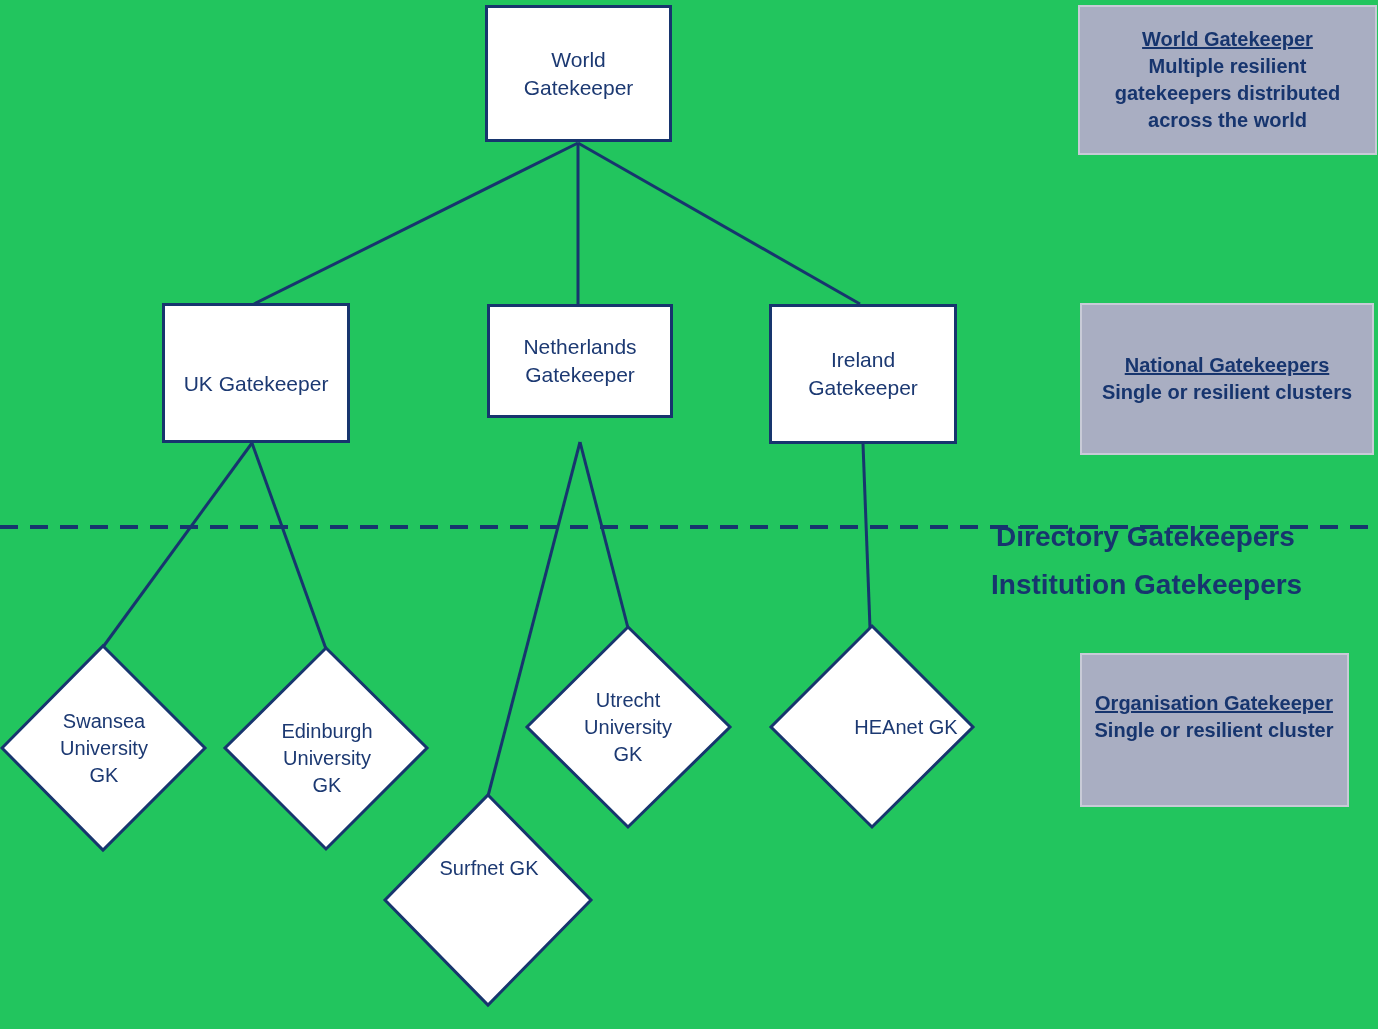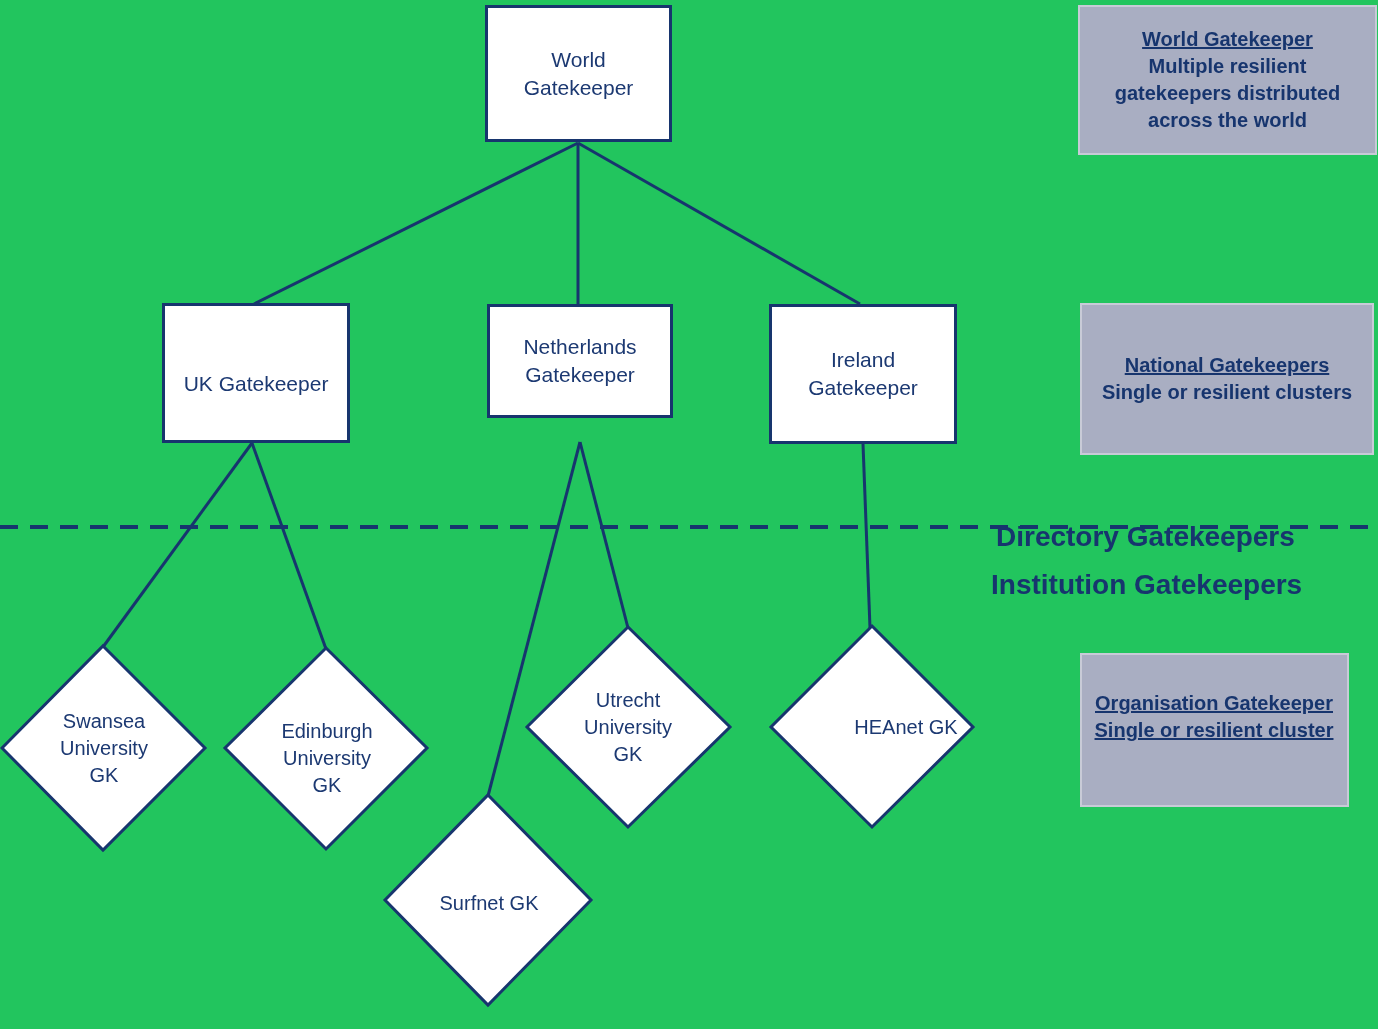--- a/index.html
+++ b/index.html
@@ -67,34 +67,34 @@
   </div>
 
   <div class="node-box" style="left:769px;top:304px;width:188px;height:140px;">
     <span class="lbl" style="width:120px;">Ireland Gatekeeper</span>
   </div>
 
   <div class="diamond-label" style="left:104px;top:748px;width:120px;">Swansea University GK</div>
   <div class="diamond-label" style="left:327px;top:748px;width:120px;margin-top:10px;">Edinburgh University GK</div>
   <div class="diamond-label" style="left:628px;top:727px;width:120px;">Utrecht University GK</div>
   <div class="diamond-label" style="left:872px;top:727px;white-space:nowrap;margin-left:34px;">HEAnet GK</div>
-  <div class="diamond-label" style="left:489px;top:903px;white-space:nowrap;text-align:center;">Surfnet GK</div>
+  <div class="diamond-label" style="left:489px;top:868px;white-space:nowrap;text-align:center;">Surfnet GK</div>
 
   <div class="zone-label" style="left:996px;top:486px;">Directory Gatekeepers</div>
   <div class="zone-label" style="left:991px;top:534px;">Institution Gatekeepers</div>
 
   <div class="panel" style="left:1078px;top:5px;width:299px;height:150px;padding:4px 9px;">
     <div class="title">World Gatekeeper</div>
     <div class="body">Multiple resilient gatekeepers distributed across the world</div>
   </div>
 
   <div class="panel" style="left:1080px;top:303px;width:294px;height:152px;padding:4px 7px;">
     <div class="title">National Gatekeepers</div>
     <div class="body">Single or resilient clusters</div>
   </div>
 
-  <div class="panel" style="left:1080px;top:653px;width:269px;height:154px;padding:4px 8px 30px 7px;text-decoration:underline;">
+  <div class="panel" style="left:1080px;top:653px;width:269px;height:154px;padding:4px 8px 30px 7px;">
     <div class="title">Organisation Gatekeeper</div>
     <div class="body">Single or resilient cluster</div>
   </div>
 
 
 </div>
 
 </body></html>

